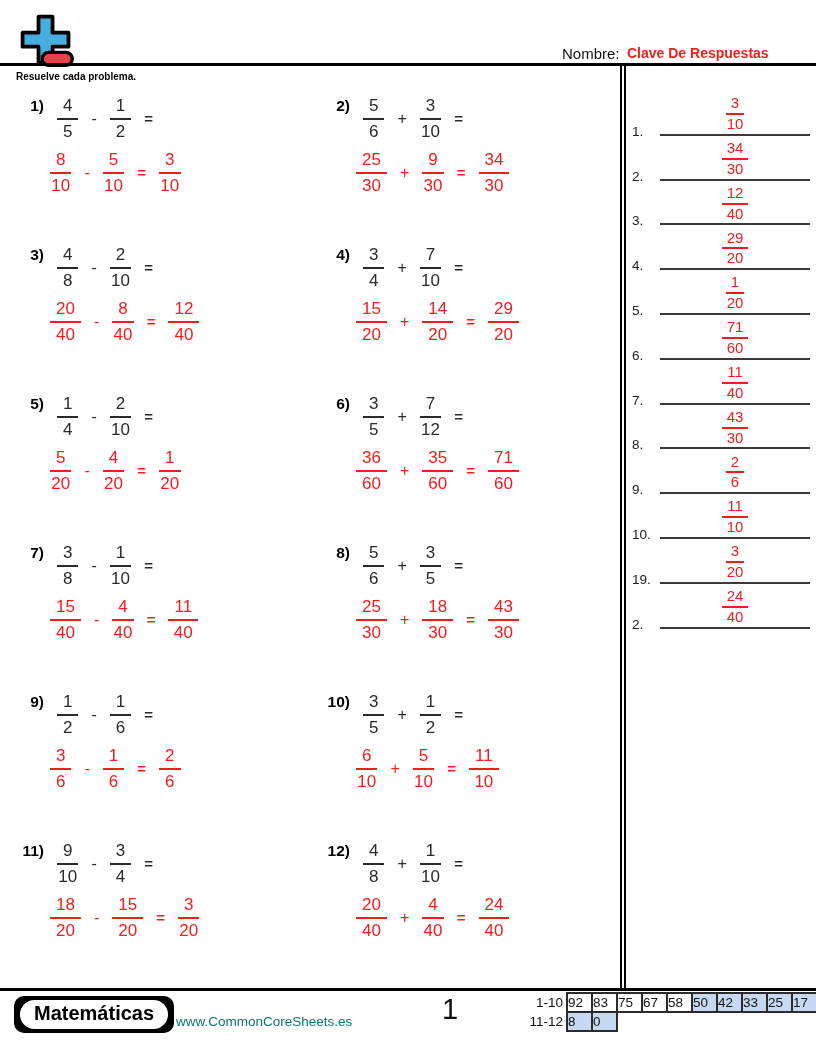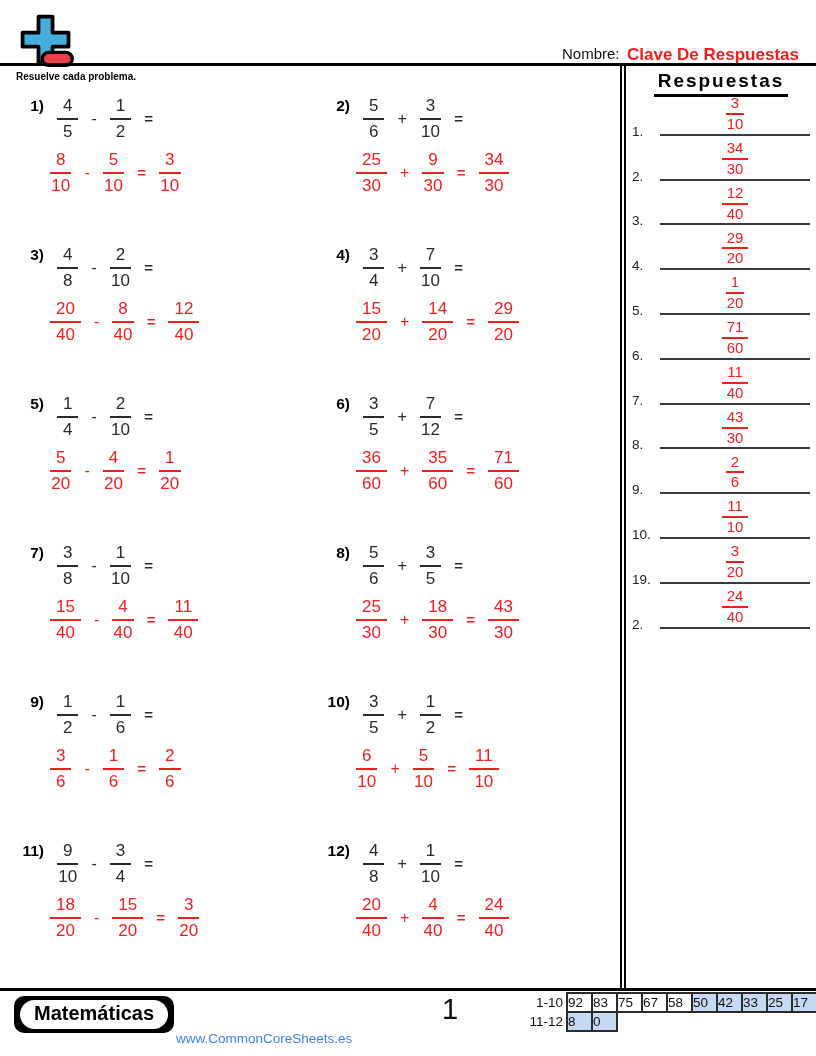--- a/index.html
+++ b/index.html
@@ -4,21 +4,21 @@
 <style>
   html,body{margin:0;padding:0;background:#fff;}
   .page{position:relative;width:816px;height:1056px;background:#fff;
         font-family:"Liberation Sans",sans-serif;color:#1a1a1a;overflow:hidden;}
 
   
   .app-icon{position:absolute;left:16px;top:12px;width:60px;height:60px;}
   .title{position:absolute;left:130px;top:44px;width:400px;text-align:center;
          font-size:17px;color:#1d1d1d;}
   .name-label{position:absolute;left:562px;top:45px;font-size:15px;color:#111;}
-  .name-value{position:absolute;left:627px;top:45px;font-size:17px;font-weight:bold;
+  .name-value{position:absolute;left:627px;top:45px;font-size:14px;font-weight:bold;
               color:var(--red);white-space:nowrap;}
   .header-line{position:absolute;left:0;top:63px;width:816px;height:3px;background:#000;}
   .instructions{position:absolute;left:16px;top:71px;font-size:10px;font-weight:bold;color:#000;}
 
   
   .problems{position:absolute;left:16px;top:96px;width:604px;display:grid;
             grid-template-columns:306px 298px;grid-auto-rows:149px;}
   .prow{display:flex;align-items:center;gap:13px;font-size:17px;}
   .prow.top{color:#2a2a2a;}
   .prow.work{color:var(--red);margin-top:9px;margin-left:34px;}
@@ -45,21 +45,21 @@
             font-size:15px;line-height:1.12;margin-bottom:1px;}
   .ans-frac .ftop{padding:0 5px 1px;border-bottom:2px solid currentColor;}
   .ans-frac .fbot{padding-top:1px;}
 
   
   .footer-line{position:absolute;left:0;top:988px;width:816px;height:3px;background:#000;}
   .brand{position:absolute;left:14px;top:996px;background:#000;border-radius:10px;
          padding:4px 6px;display:inline-block;}
   .brand-inner{display:inline-block;background:#fff;border-radius:999px;padding:2px 14px 4px;
                font-size:20px;font-weight:bold;color:#000;}
-  .url{position:absolute;left:176px;top:1014px;font-size:13.5px;color:#3b82f6;margin-top:17px;}
+  .url{position:absolute;left:176px;top:1014px;font-size:13.5px;color:#0f766e;}
   .page-num{position:absolute;left:415px;top:993px;width:70px;text-align:center;
             font-size:29px;color:#111;}
   .score{position:absolute;left:503px;top:992px;}
   .score-row{display:flex;height:21px;}
   .score-row + .score-row{margin-top:-2px;}
   .score-label{width:60px;text-align:right;padding-right:5px;font-size:13.5px;
                line-height:21px;color:#111;}
   .score-cell{width:23px;border:2px solid #2b2b2b;margin-left:-2px;text-align:left;
               font-size:13.5px;line-height:17px;background:#fff;color:#111;}
   .score-cell.hl{background:var(--cell-blue);}
@@ -449,23 +449,20 @@
       <span class="eq">=</span>
       <span class="frac">
         <span class="ftop">24</span>
         <span class="fbot">40</span>
       </span>
     </div>
   </div>
     </div>
 
   <div class="divider"></div>
-  <div class="answers-title">
-    <span>Respuestas</span>
-  </div>
   <div class="answers-list" id="answers">
       <div class="answer-row">
     <span class="ans-num">1.</span>
     <span class="ans-line">
       <span class="ans-frac">
         <span class="ftop">3</span>
         <span class="fbot">10</span>
       </span>
     </span>
   </div>

